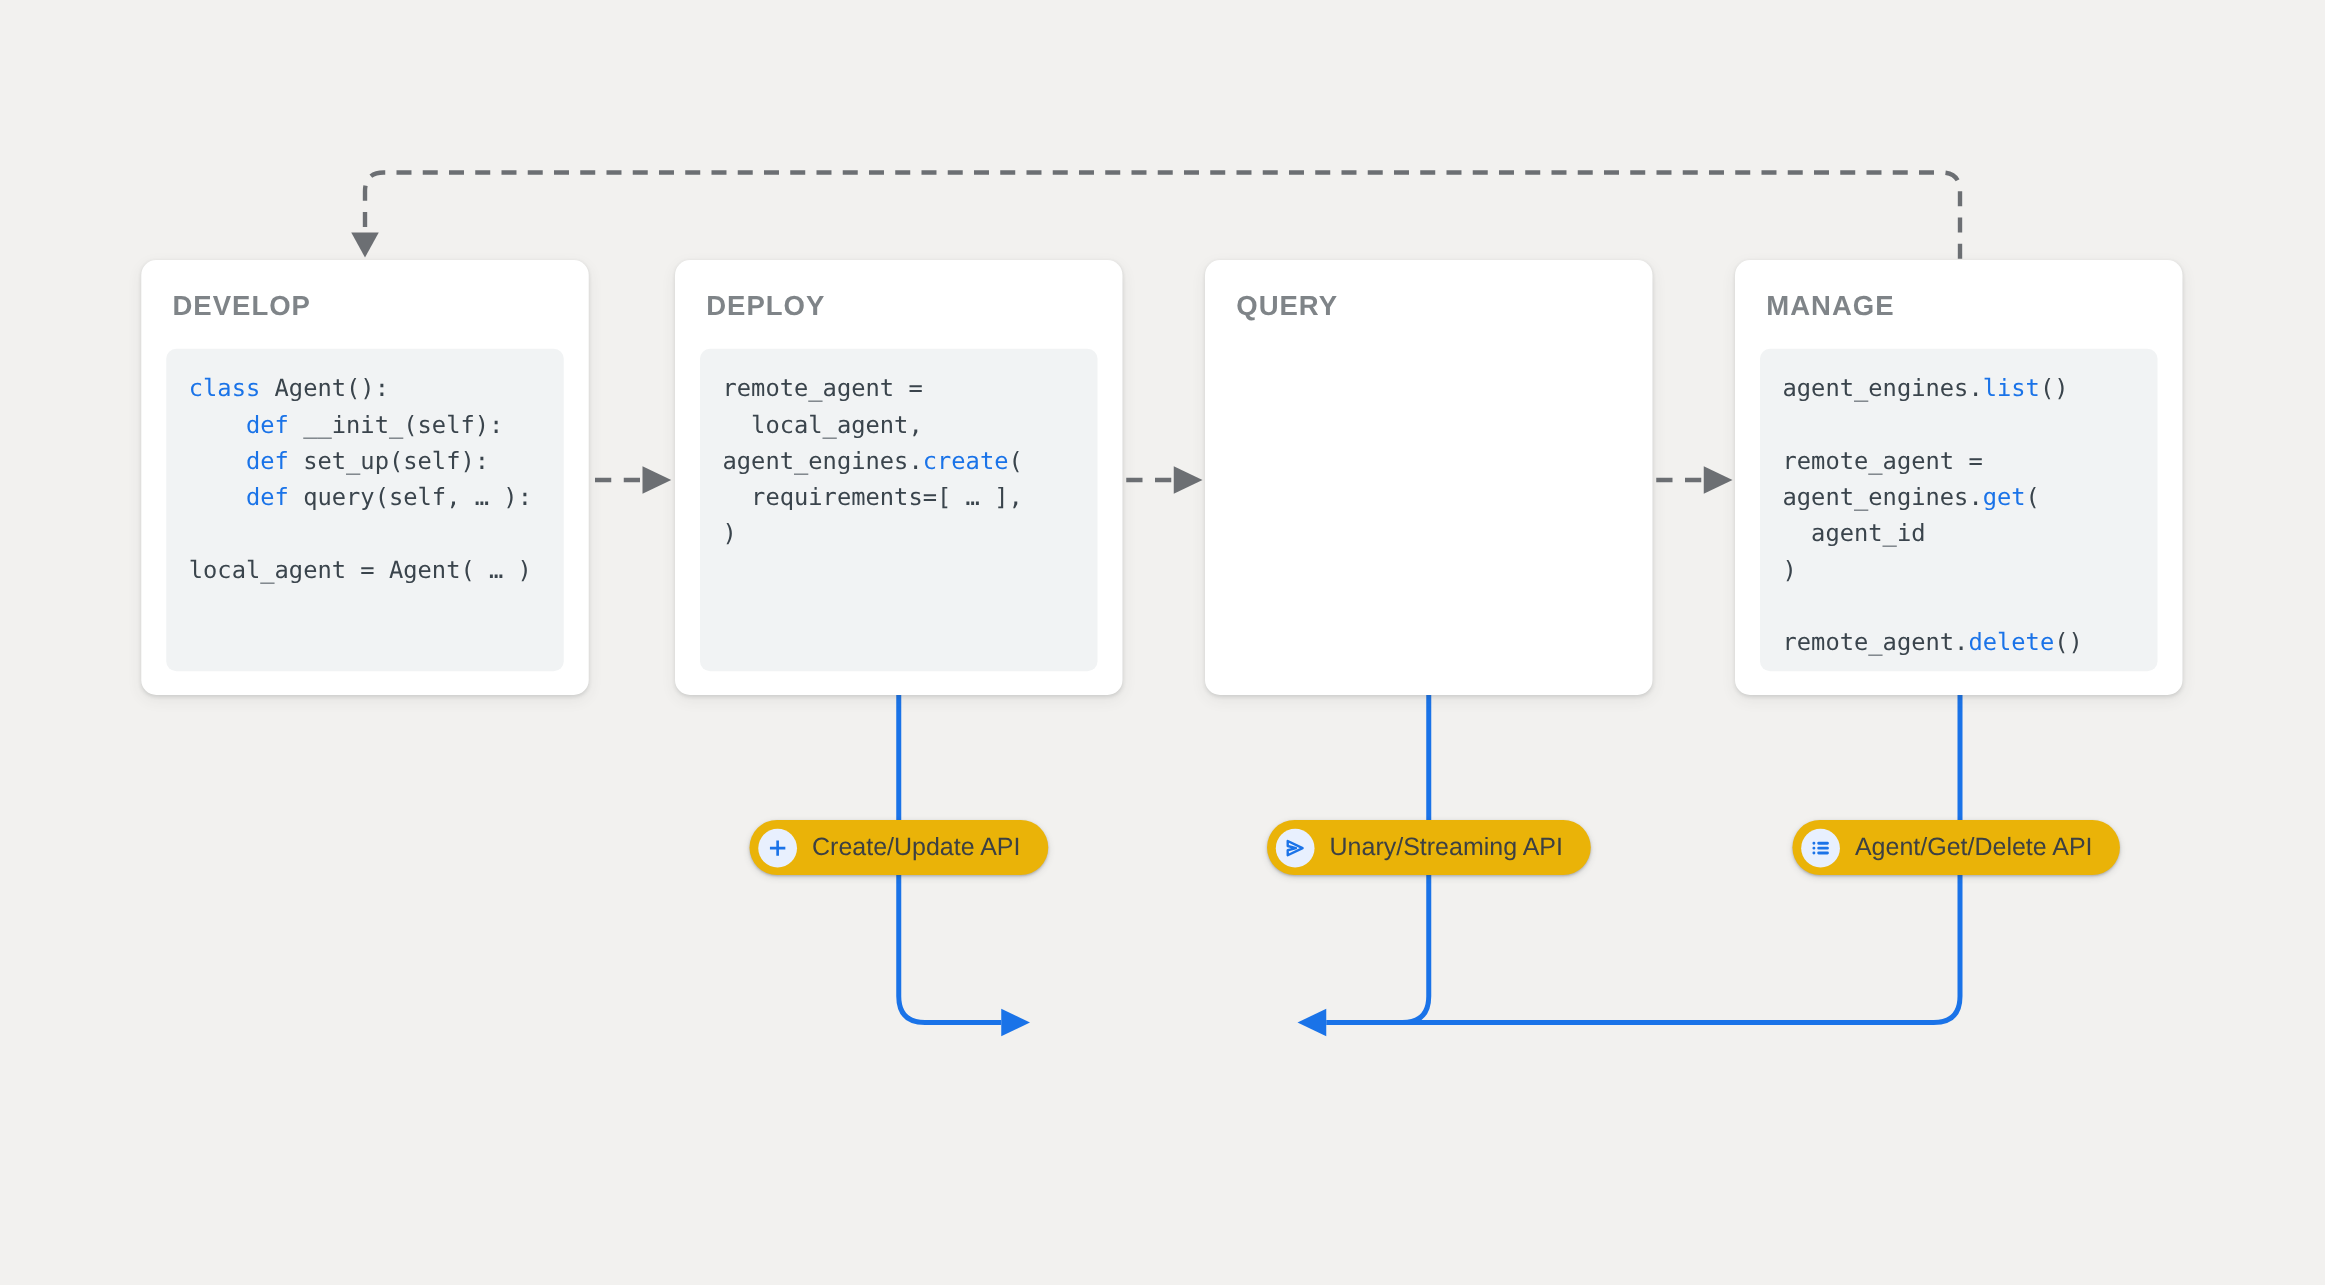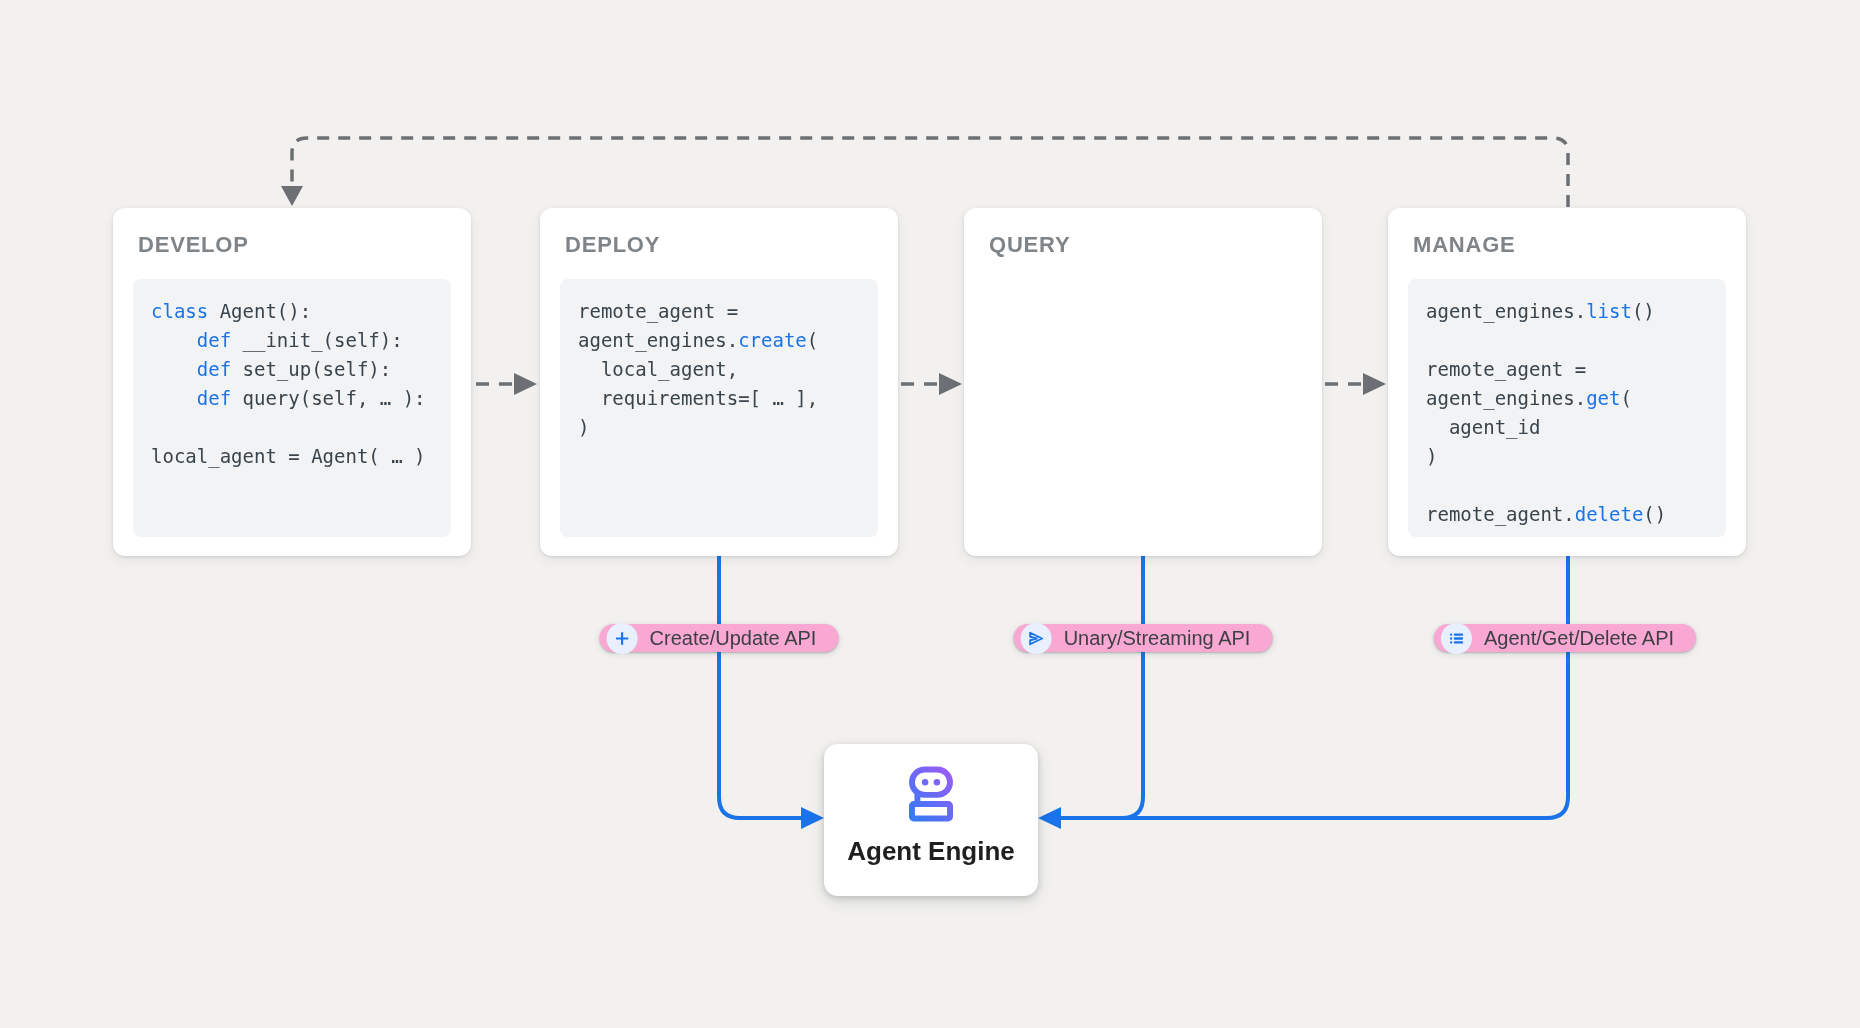--- a/index.html
+++ b/index.html
@@ -31,23 +31,23 @@
     padding:18px 14px 14px 18px;
     font-family:"DejaVu Sans Mono",monospace;
     font-size:19px;line-height:29px;
     color:#3A444C;white-space:pre;overflow:hidden;
     box-sizing:border-box;
   }
   .code .kw{color:#1A73E8;}
   .code .comment{color:#9AA0A6;}
 
   .pill{
-    position:absolute;top:624px;height:28px;
+    position:absolute;top:656px;height:44px;
     transform:translateX(-50%);
-    background:#f9a8d4;border-radius:22px;
+    background:#eab308;border-radius:22px;
     box-shadow:0 1px 2px rgba(60,64,67,.3),0 2px 6px rgba(60,64,67,.15);
     display:flex;align-items:center;
     padding:0 22px 0 7px;z-index:3;white-space:nowrap;
   }
   .chip{
     width:31px;height:31px;border-radius:50%;
     background:#E8F0FE;display:flex;align-items:center;justify-content:center;
     margin-right:12px;flex:0 0 auto;
   }
   .pill-label{font-size:20px;color:#3C4043;}
@@ -89,21 +89,21 @@
     <polygon points="1061,807 1061,829 1038,818" fill="#1A73E8"></polygon>
   </svg>
 
   <div class="card" style="left:113px">
     <div class="card-title">DEVELOP</div>
     <div class="code"><div><span class="kw">class</span><span> Agent():</span></div><div><span>    </span><span class="kw">def</span><span> __init_(self):</span></div><div><span>    </span><span class="kw">def</span><span> set_up(self):</span></div><div><span>    </span><span class="kw">def</span><span> query(self, … ):</span></div><div>&nbsp;</div><div><span>local_agent = Agent( … )</span></div></div>
   </div>
 
   <div class="card" style="left:540px">
     <div class="card-title">DEPLOY</div>
-    <div class="code"><div><span>remote_agent =</span></div><div><span>agent_engines.</span><span class="kw">create</span><span>(</span></div><div><span>  local_agent,</span></div><div><span>  requirements=[ … ],</span></div><div><span>)</span></div><div>&nbsp;</div></div>
+    <div class="code"><div><span>remote_agent =</span></div><div><span>  local_agent,</span></div><div><span>agent_engines.</span><span class="kw">create</span><span>(</span></div><div><span>  requirements=[ … ],</span></div><div><span>)</span></div><div>&nbsp;</div></div>
   </div>
 
   <div class="card" style="left:964px">
     <div class="card-title">QUERY</div>
   </div>
 
   <div class="card" style="left:1388px">
     <div class="card-title">MANAGE</div>
     <div class="code"><div><span>agent_engines.</span><span class="kw">list</span><span>()</span></div><div>&nbsp;</div><div><span>remote_agent =</span></div><div><span>agent_engines.</span><span class="kw">get</span><span>(</span></div><div><span>  agent_id</span></div><div><span>)</span></div><div>&nbsp;</div><div><span>remote_agent.</span><span class="kw">delete</span><span>()</span></div></div>
   </div>
@@ -132,30 +132,14 @@
         <g stroke="#1A73E8" stroke-width="2.2" stroke-linecap="round">
           <path d="M3 4.3 L3.01 4.3 M6.6 4.3 L13.2 4.3"></path>
           <path d="M3 8 L3.01 8 M6.6 8 L13.2 8"></path>
           <path d="M3 11.7 L3.01 11.7 M6.6 11.7 L13.2 11.7"></path>
         </g>
       </svg>
     </span>
     <span class="pill-label">Agent/Get/Delete API</span>
   </div>
 
-  <div class="engine">
-    <svg width="58" height="58" viewBox="0 0 64 64">
-      <defs>
-        <linearGradient id="botg" gradientUnits="userSpaceOnUse" x1="6" y1="60" x2="58" y2="4">
-          <stop offset="0" stop-color="#2E7CF6"></stop>
-          <stop offset="1" stop-color="#A259F7"></stop>
-        </linearGradient>
-      </defs>
-      <rect x="11" y="5" width="42" height="28" rx="14" fill="none" stroke="url(#botg)" stroke-width="6.5"></rect>
-      <circle cx="25.5" cy="19" r="3.6" fill="url(#botg)"></circle>
-      <circle cx="38.5" cy="19" r="3.6" fill="url(#botg)"></circle>
-      <path d="M17 32 L17 43" stroke="url(#botg)" stroke-width="6.5"></path>
-      <rect x="11" y="43" width="42" height="16" rx="2" fill="none" stroke="url(#botg)" stroke-width="6.5"></rect>
-    </svg>
-    <div class="engine-label">Agent Engine</div>
-  </div>
 
 </div>
 
 </body></html>

